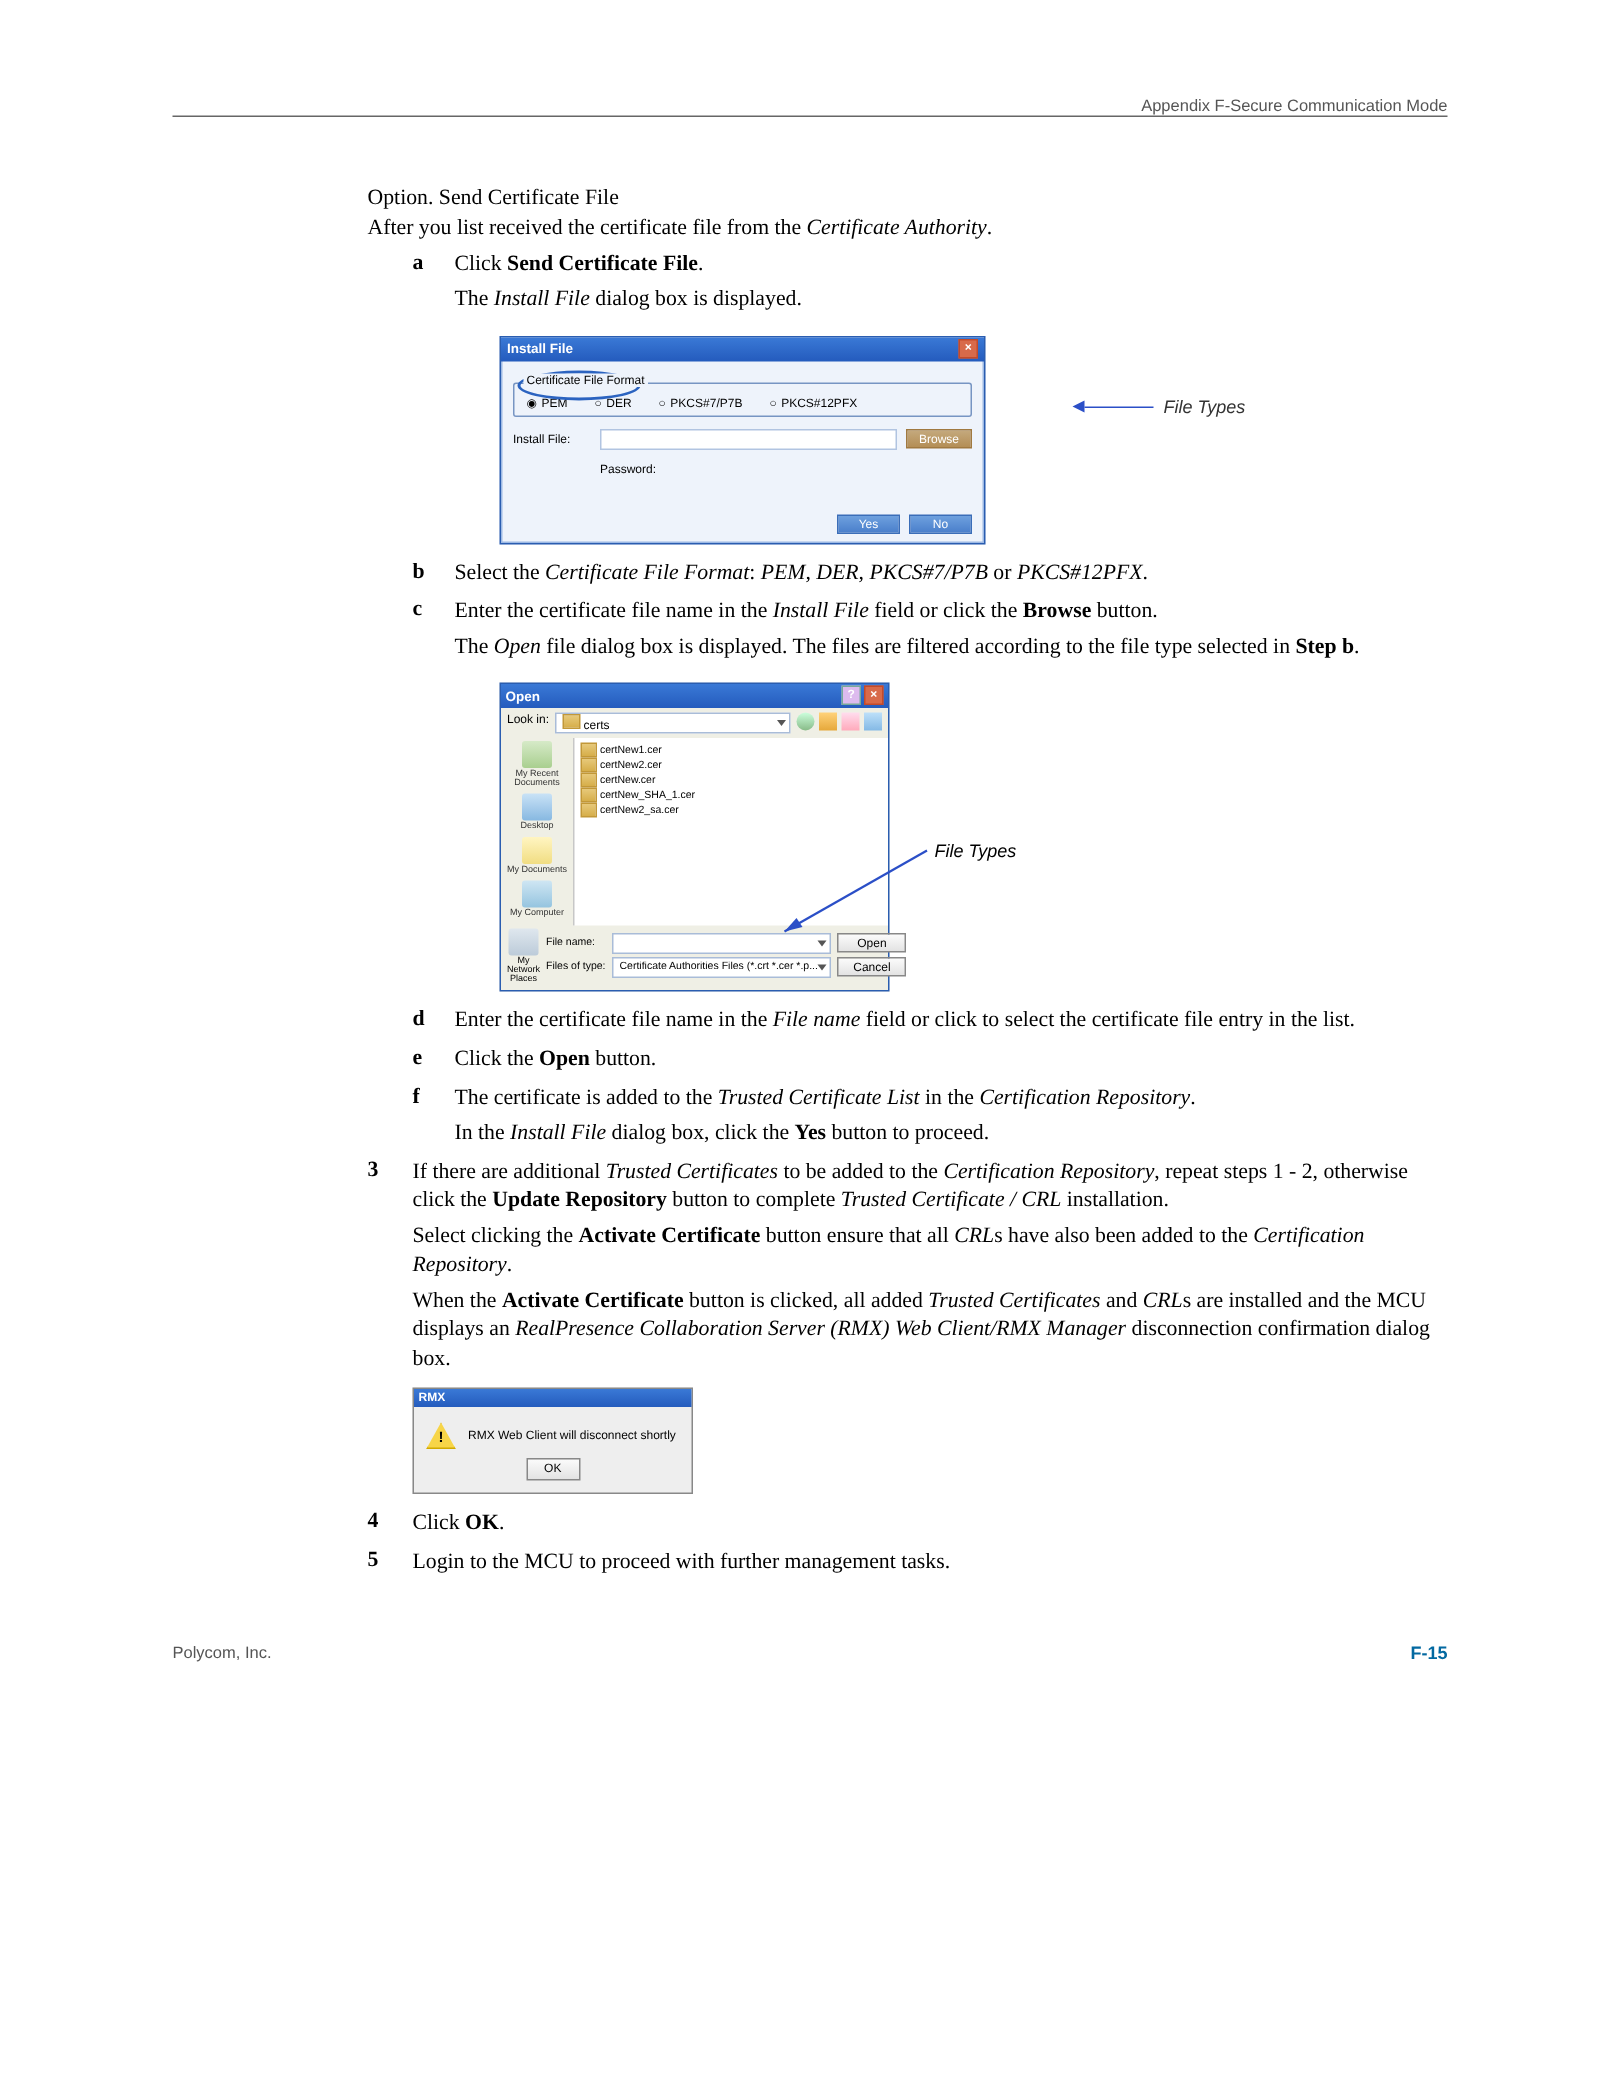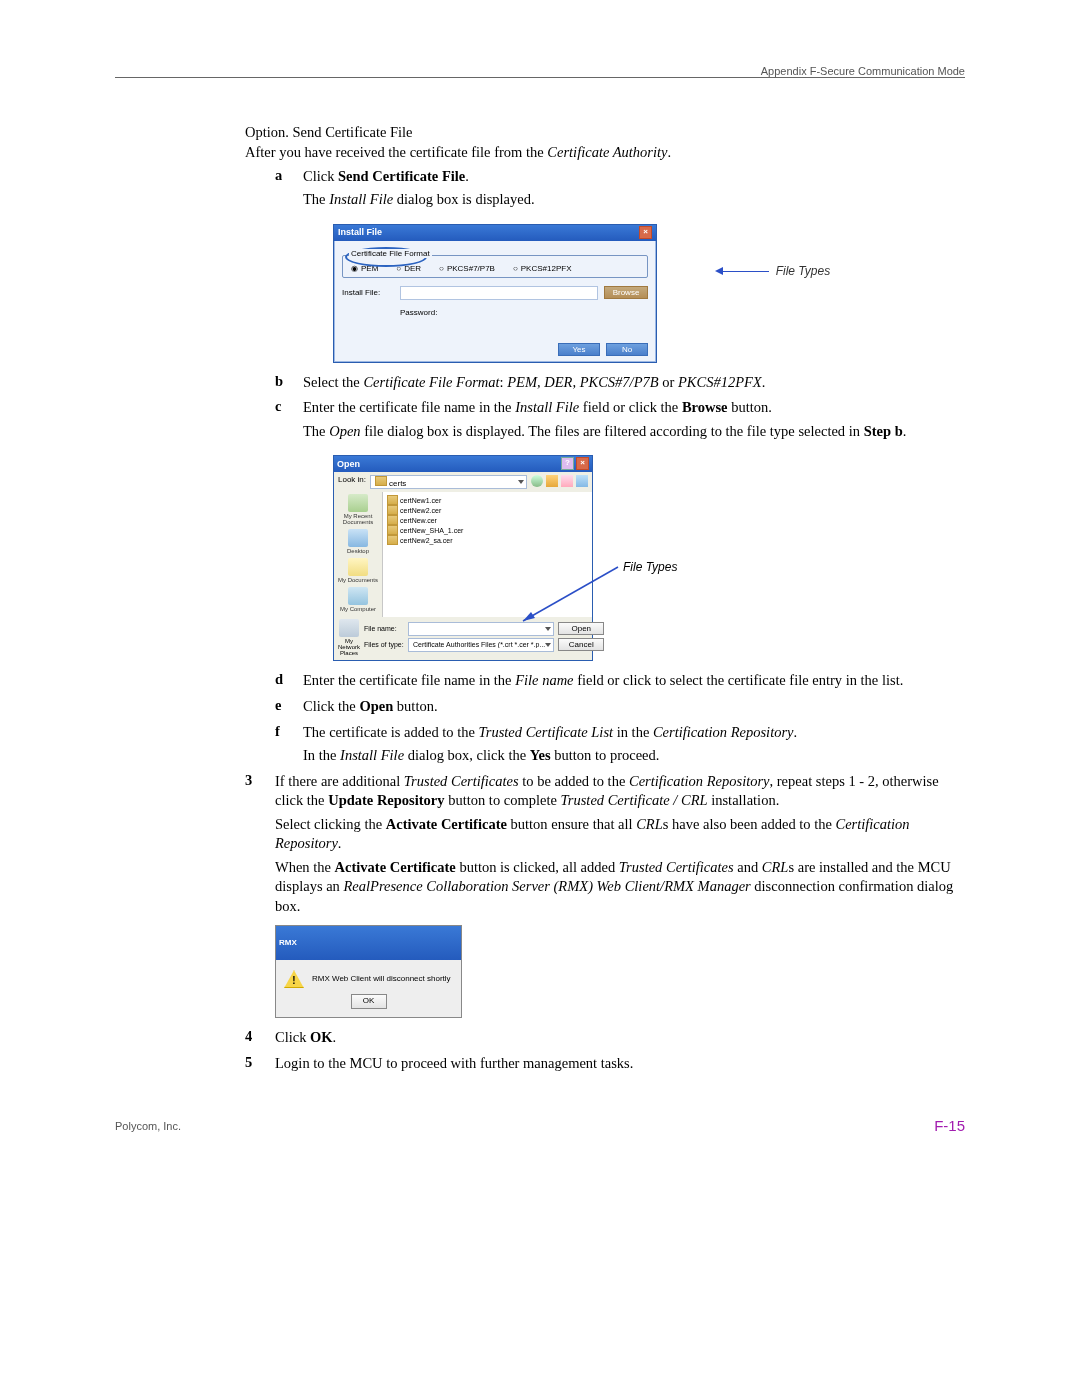--- a/index.html
+++ b/index.html
@@ -229,21 +229,21 @@
     width: 185px;
     font-family: Tahoma, sans-serif;
     font-size: 8px;
     background:#eee;
     border:1px solid #888;
     margin: 8px 0 8px 0;
   }
   .msg-title {
     background: linear-gradient(#3a79d6,#245bbd);
     color:#fff; font-weight:bold;
-    padding:12px 3px; font-size:8px;
+    padding:1px 3px; font-size:8px;
   }
   .msg-body {
     display:flex; align-items:center; gap:8px;
     padding:10px 8px 6px 8px;
   }
   .warnico {
     width:18px; height:16px;
     background: #f7d548;
     clip-path: polygon(50% 0, 100% 100%, 0 100%);
     border:1px solid #d1a900;
@@ -314,21 +314,21 @@
   .footer {
     display:flex;
     justify-content: space-between;
     align-items:center;
     margin-top: 40px;
     font-family: Arial, sans-serif;
     font-size: 11px;
     color: #555;
     gap: 10px;
   }
-  .footer .pg { font-weight: normal; color:#a21caf; font-size:15px; }
+  .footer .pg { font-weight: bold; color:#0369a1; font-size:12px; }
 
   .drop {
     width:0;height:0;border-left:3px solid transparent;border-right:3px solid transparent;
     border-top:4px solid #555; margin-right:2px;
   }
   .folder-ico {
     width:10px;height:8px;background:linear-gradient(#e7c97a,#d6ae4a);
     border:1px solid #c29838; display:inline-block; margin-right:2px;
   }
 </style>
@@ -337,21 +337,21 @@
 
 <div class="page">
   <div class="header">
     <span>Appendix F-Secure Communication Mode</span>
     <div class="hr-line"></div>
   </div>
 
   <div class="content">
     <div class="section-title">Option. Send Certificate File</div>
     <div class="para">
-      <span>After you have received the certificate file from the </span><span class="italic">Certificate Authority</span><span>.</span>
+      <span>After you list received the certificate file from the </span><span class="italic">Certificate Authority</span><span>.</span>
     </div>
 
     <div class="steps">
 
       <div class="step">
         <div class="step-label">a</div>
         <div class="step-body">
           <p><span>Click </span><span class="bold">Send Certificate File</span><span>.</span></p>
           <p><span>The </span><span class="italic">Install File</span><span> dialog box is displayed.</span></p>
         </div>

